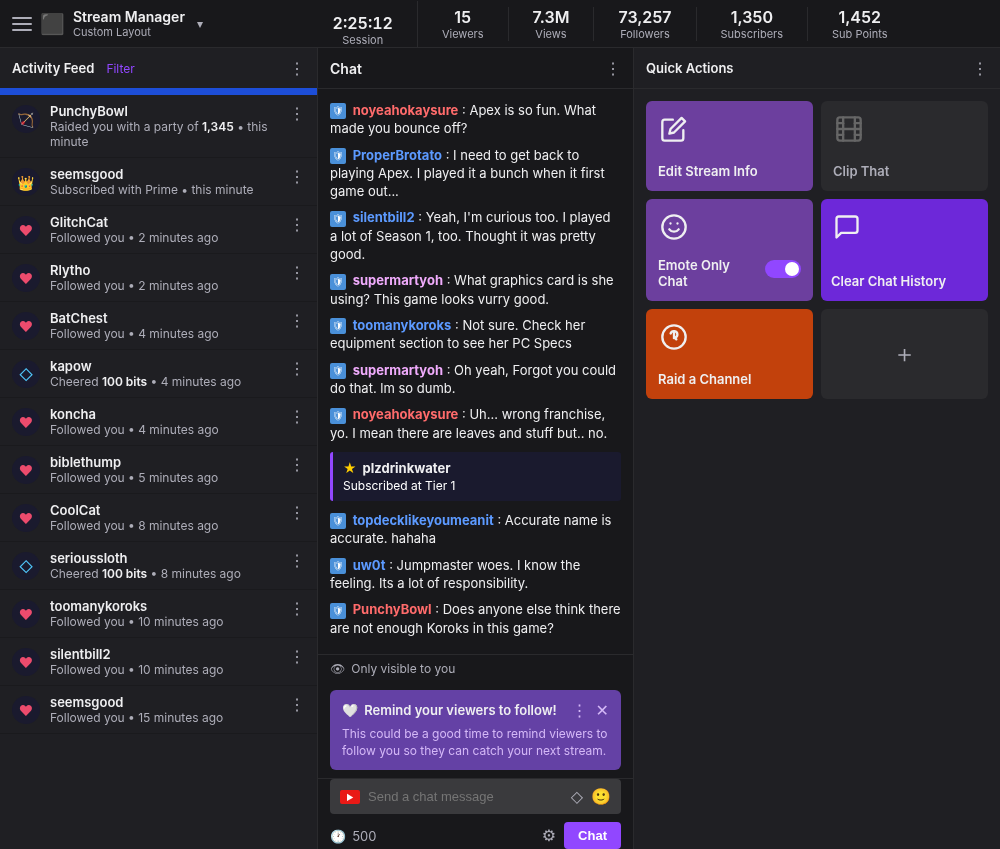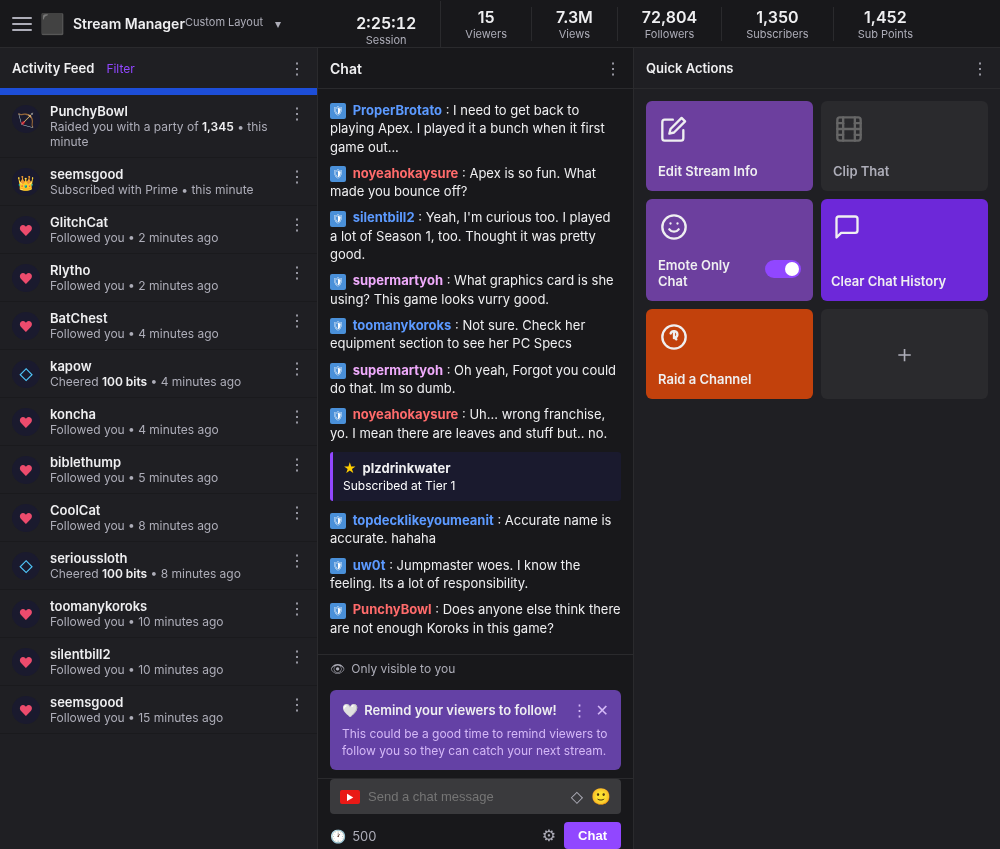--- a/index.html
+++ b/index.html
@@ -4,21 +4,21 @@
   <style>
     * { box-sizing: border-box; margin: 0; padding: 0; }
     body { background: #0e0e10; color: #efeff1; font-family: 'Inter', Arial, sans-serif; font-size: 13px; width: 1000px; height: 849px; overflow: hidden; }
 
     
     .topbar { display: flex; align-items: center; background: #18181b; height: 48px; padding: 0 12px; border-bottom: 1px solid #2a2a2d; }
     .topbar-logo { display: flex; align-items: center; gap: 8px; min-width: 220px; }
     .topbar-logo .hamburger { width: 20px; height: 20px; display: flex; flex-direction: column; justify-content: center; gap: 4px; cursor: pointer; }
     .topbar-logo .hamburger span { display: block; height: 2px; background: #adadb8; border-radius: 1px; }
     .topbar-logo .twitch-icon { color: #9147ff; font-size: 20px; }
-    .topbar-logo .title-block { display: flex; }
+    .topbar-logo .title-block { display: flex; flex-direction: column; }
     .topbar-logo .title-main { font-size: 14px; font-weight: 600; color: #efeff1; }
     .topbar-logo .title-sub { font-size: 11px; color: #adadb8; }
     .topbar-logo .chevron { color: #adadb8; margin-left: 4px; font-size: 12px; }
     .topbar-stats { display: flex; align-items: center; gap: 0; flex: 1; justify-content: center; }
     .stat-item { display: flex; flex-direction: column; align-items: center; padding: 0 24px; border-right: 1px solid #2a2a2d; }
     .stat-item:last-child { border-right: none; }
     .stat-value { font-size: 16px; font-weight: 600; color: #efeff1; }
     .stat-label { font-size: 11px; color: #adadb8; }
     .stat-timer { font-size: 16px; font-weight: 600; color: #efeff1; font-variant-numeric: tabular-nums; margin-top: 12px; }
 
@@ -133,21 +133,21 @@
     </div>
     <div class="stat-item">
       <span class="stat-value">15</span>
       <span class="stat-label">Viewers</span>
     </div>
     <div class="stat-item">
       <span class="stat-value">7.3M</span>
       <span class="stat-label">Views</span>
     </div>
     <div class="stat-item">
-      <span class="stat-value">72,804</span>
+      <span class="stat-value">73,257</span>
       <span class="stat-label">Followers</span>
     </div>
     <div class="stat-item">
       <span class="stat-value">1,350</span>
       <span class="stat-label">Subscribers</span>
     </div>
     <div class="stat-item">
       <span class="stat-value">1,452</span>
       <span class="stat-label">Sub Points</span>
     </div>
@@ -288,27 +288,27 @@
 
   <div class="chat-panel">
     <div class="chat-header">
       <span class="chat-title">Chat</span>
       <span class="three-dots">⋮</span>
     </div>
     <div class="chat-messages">
 
       <div class="chat-msg">
         <span class="chat-badge">🛡</span>
+        <span class="username username-red">noyeahokaysure</span>
+        <span>: Apex is so fun. What made you bounce off?</span>
+      </div>
+      <div class="chat-msg">
+        <span class="chat-badge">🛡</span>
         <span class="username username-blue">ProperBrotato</span>
         <span>: I need to get back to playing Apex. I played it a bunch when it first game out...</span>
-      </div>
-      <div class="chat-msg">
-        <span class="chat-badge">🛡</span>
-        <span class="username username-red">noyeahokaysure</span>
-        <span>: Apex is so fun. What made you bounce off?</span>
       </div>
       <div class="chat-msg">
         <span class="chat-badge">🛡</span>
         <span class="username username-blue">silentbill2</span>
         <span>: Yeah, I'm curious too. I played a lot of Season 1, too. Thought it was pretty good.</span>
       </div>
       <div class="chat-msg">
         <span class="chat-badge">🛡</span>
         <span class="username username-green">supermartyoh</span>
         <span>: What graphics card is she using? This game looks vurry good.</span>

